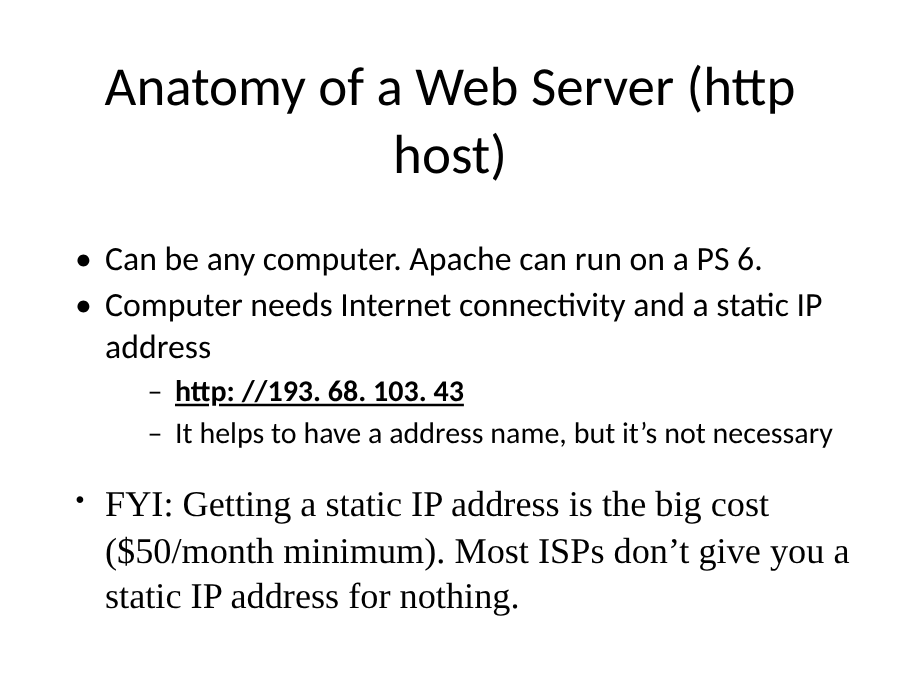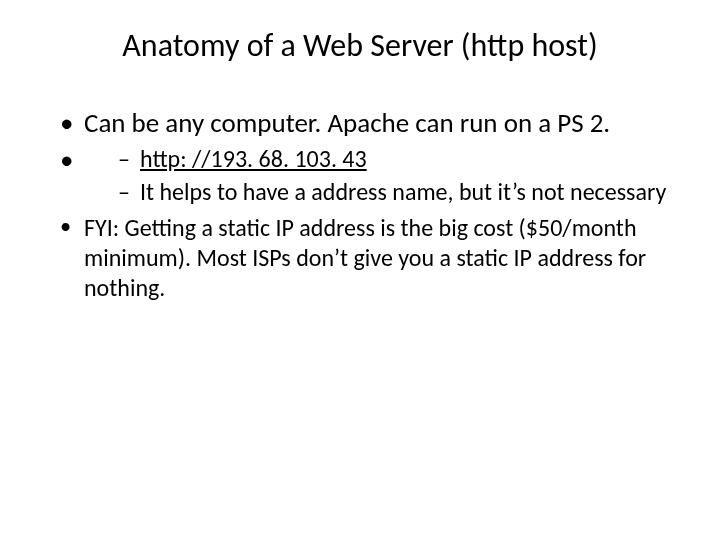--- a/index.html
+++ b/index.html
@@ -11,24 +11,24 @@
     font-family: Calibri, "Segoe UI", Arial, sans-serif;
     color: #000;
   }
   .slide {
     box-sizing: border-box;
     width: 720px;
     height: 540px;
     padding: 18px 36px 0 36px;
   }
   .title {
-    font-size: 32px;
+    font-size: 44px;
     font-weight: 400;
     text-align: center;
-    margin: 8px 0 42px 0;
+    margin: 24px 0 42px 0;
     letter-spacing: 0px;
   }
   ul.level1 {
     list-style: none;
     margin: 0;
     padding: 0 0 0 28px;
   }
   ul.level1 > li {
     position: relative;
     font-size: 27px;
@@ -37,23 +37,24 @@
     padding-left: 20px;
   }
   ul.level1 > li::before {
     content: "•";
     position: absolute;
     left: -4px;
     top: 0;
     font-size: 27px;
   }
   ul.level1 > li.small {
-    font-size: 24px;
+    font-size: 29px;
     line-height: 1.25;
-    margin-top: 6px;
+    margin-top: 24px;
+    font-family: Liberation Serif, serif;
   }
   ul.level1 > li.small::before {
     font-size: 22.5px;
   }
   ul.level2 {
     list-style: none;
     margin: 4px 0 6px 0;
     padding: 0 0 0 38px;
   }
   ul.level2 > li {
@@ -65,36 +66,38 @@
   }
   ul.level2 > li::before {
     content: "–";
     position: absolute;
     left: -4px;
     top: 0;
     font-size: 24px;
   }
   .underlined {
     text-decoration: underline;
+    font-weight: bold;
   }
 </style>
 </head>
 <body>
 
 <div class="slide">
 
   <div class="title">Anatomy of a Web Server (http host)</div>
 
   <ul class="level1">
 
     <li>
-      <span>Can be any computer.  Apache can run on a PS 2.</span>
+      <span>Can be any computer.  Apache can run on a PS 6.</span>
     </li>
 
     <li>
+      <span>Computer needs Internet connectivity and a static IP address</span>
       <ul class="level2">
         <li>
           <span class="underlined">http: //193. 68. 103. 43</span>
         </li>
         <li>
           <span>It helps to have a address name, but it’s not necessary</span>
         </li>
       </ul>
     </li>
 

